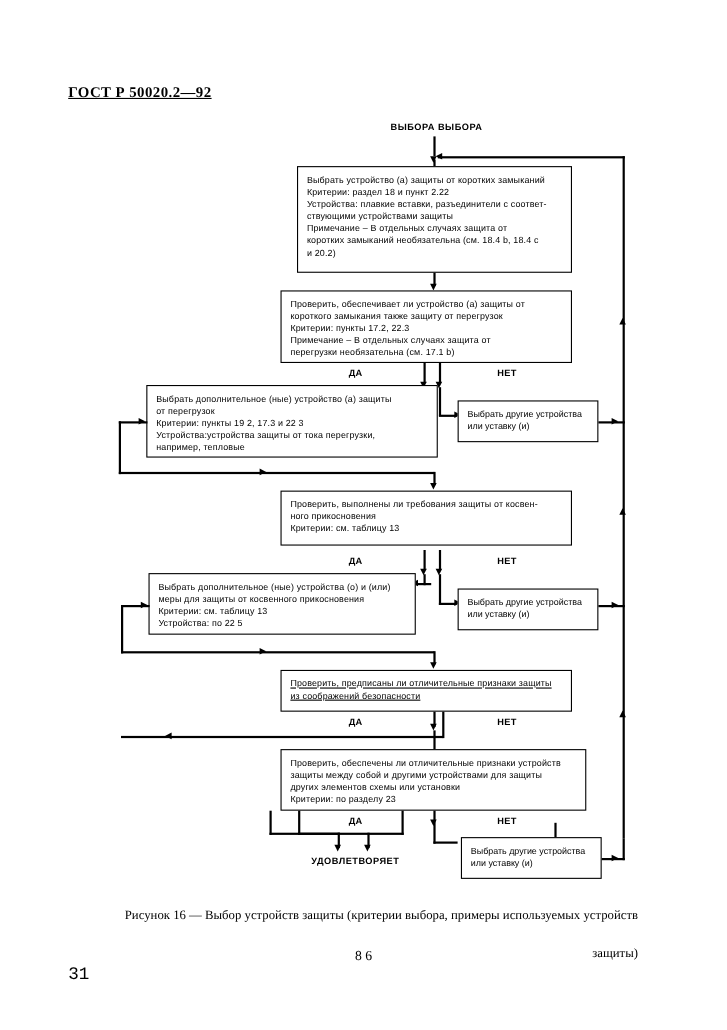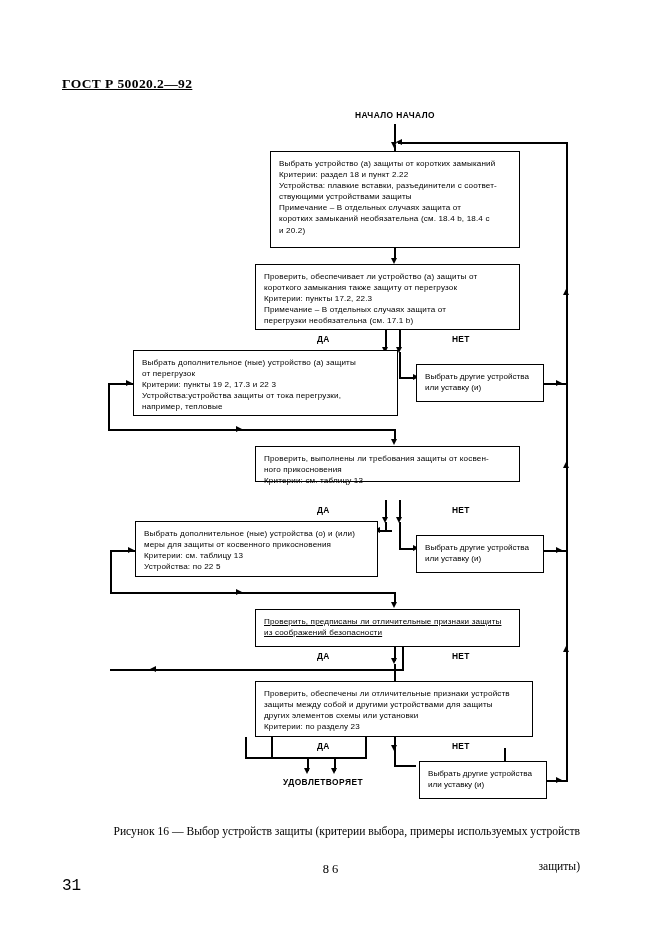--- a/index.html
+++ b/index.html
@@ -65,21 +65,21 @@
   .ar-l{border-top:3.6px solid transparent;border-bottom:3.6px solid transparent;border-right:6px solid #000;}
   .ar-r{border-top:3.6px solid transparent;border-bottom:3.6px solid transparent;border-left:6px solid #000;}
 </style>
 </head>
 <body>
 
 <div id="page">
 
   <div class="std-header">ГОСТ Р 50020.2—92</div>
 
-  <div class="term" style="left:355px;top:110px;">НАЧАЛО НАЧАЛО</div>
+  <div class="term" style="left:355px;top:110px;">ВЫБОРА ВЫБОРА</div>
 
   <div class="v" style="left:394px;top:124px;height:18px;"></div>
   <div class="ar ar-d" style="left:391px;top:142px;"></div>
   <div class="v" style="left:394px;top:145px;height:6px;"></div>
 
   <div class="h" style="left:398px;top:142px;width:170px;"></div>
   <div class="ar ar-l" style="left:396px;top:139px;"></div>
   <div class="v" style="left:566px;top:142px;height:620px;"></div>
   <div class="ar ar-u" style="left:563px;top:289px;"></div>
   <div class="ar ar-u" style="left:563px;top:462px;"></div>
@@ -138,21 +138,21 @@
   <div class="node" style="left:416px;top:364px;width:128px;height:38px;">
     <p>Выбрать другие устройства
 или уставку (и)</p>
   </div>
   <div class="h" style="left:544px;top:383px;width:24px;"></div>
   <div class="ar ar-r" style="left:556px;top:380px;"></div>
 
   <div class="v" style="left:394px;top:429px;height:12px;"></div>
   <div class="ar ar-d" style="left:391px;top:439px;"></div>
 
-  <div class="node" style="left:255px;top:446px;width:265px;height:36px;">
+  <div class="node" style="left:255px;top:446px;width:265px;height:50px;">
     <p class="note">Проверить, выполнены ли требования защиты от косвен-
 ного прикосновения
 Критерии: см. таблицу 13</p>
   </div>
 
   <div class="branch" style="left:317px;top:505px;">ДА</div>
   <div class="branch" style="left:452px;top:505px;">НЕТ</div>
 
   <div class="v" style="left:385px;top:500px;height:18px;"></div>
   <div class="ar ar-d" style="left:382px;top:517px;"></div>

